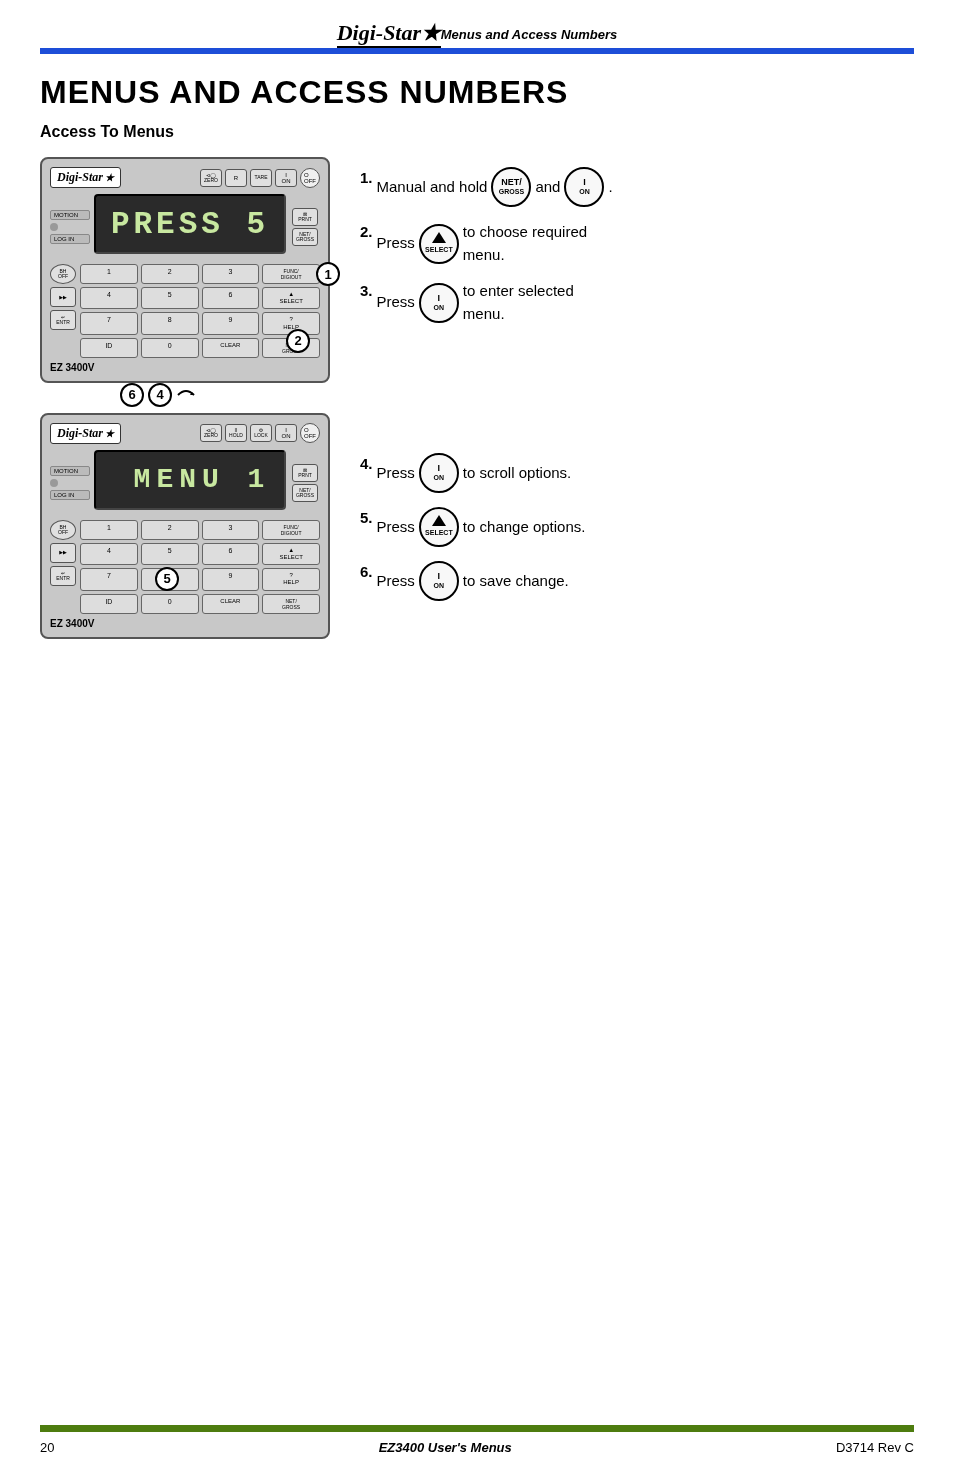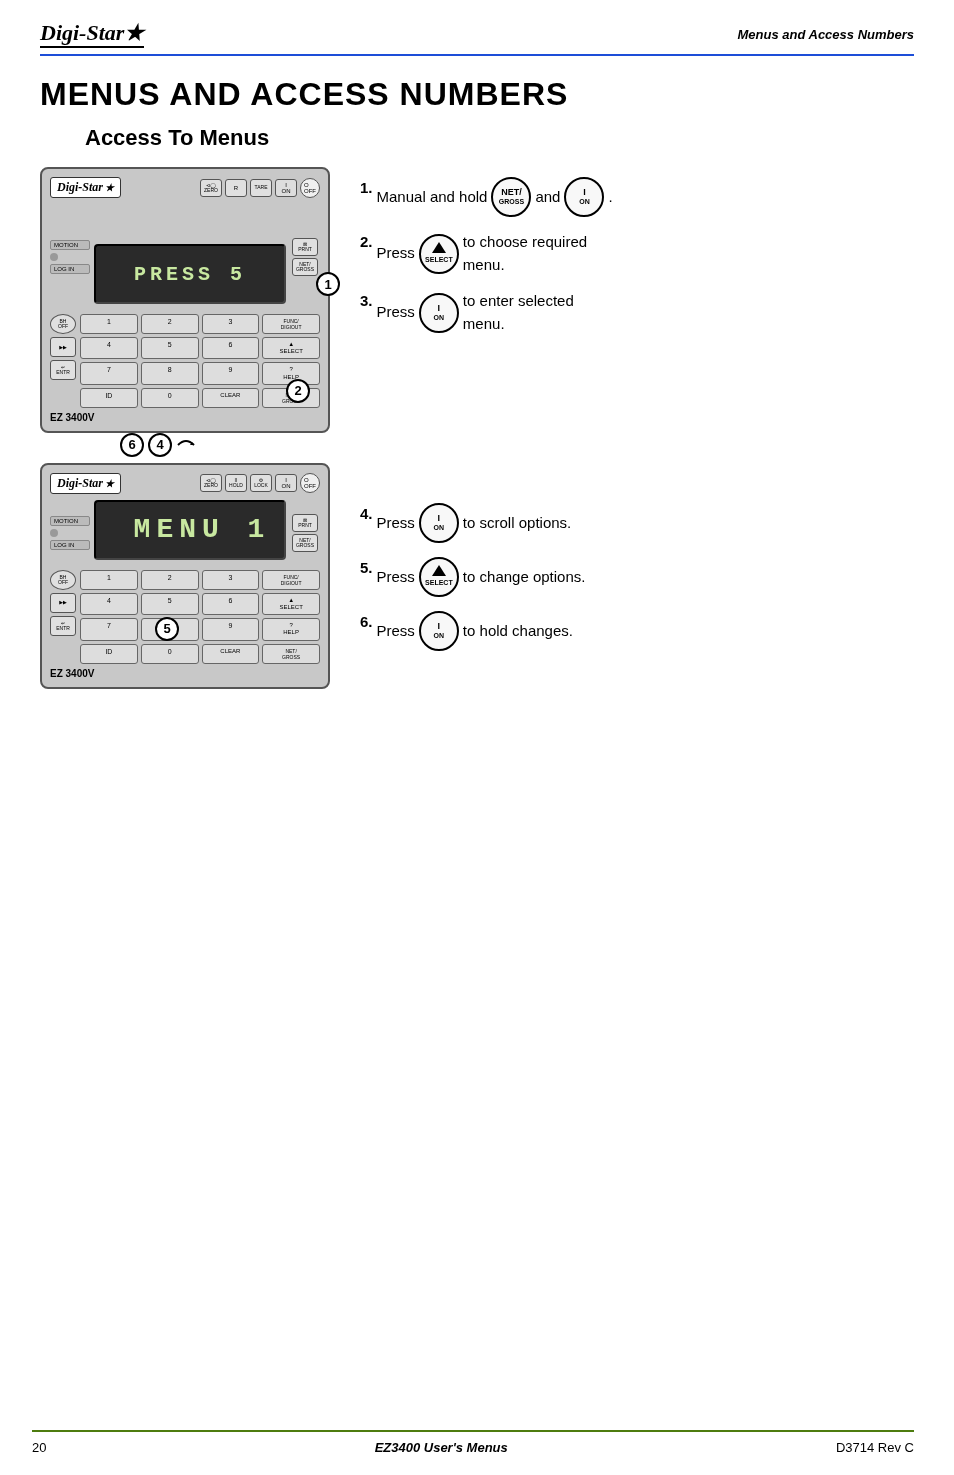--- a/index.html
+++ b/index.html
@@ -8,24 +8,23 @@
       min-height: 1475px;
       background: #fff;
       font-family: Arial, Helvetica, sans-serif;
       position: relative;
       padding: 20px 40px;
     }
 
     
     .page-header {
       display: flex;
-      justify-content: space-between;
-      align-items: center;
-      border-bottom: 2px solid #1d4ed8;
-      padding-bottom: 6px;
+      justify-content: center;
+      align-items: center;
+      border-bottom: 6px solid #1d4ed8;
       margin-bottom: 20px;
     }
     .logo-text {
       font-family: Georgia, serif;
       font-style: italic;
       font-weight: bold;
       font-size: 22px;
       border-bottom: 2px solid #000;
     }
     .header-right {
@@ -36,25 +35,24 @@
 
     
     .page-title {
       font-size: 32px;
       font-weight: 900;
       font-family: Arial Black, Arial, sans-serif;
       letter-spacing: 1px;
       margin-bottom: 12px;
     }
     .section-title {
-      font-size: 22px;
+      font-size: 16px;
       font-weight: 900;
       font-family: Arial Black, Arial, sans-serif;
       margin-bottom: 16px;
-      margin-left: 45px;
     }
 
     
     .content-row {
       display: flex;
       gap: 30px;
       margin-bottom: 30px;
       align-items: flex-start;
     }
 
@@ -258,25 +256,25 @@
     }
     .select-text {
       font-size: 7px;
       font-weight: bold;
     }
 
     
     .page-footer {
       position: absolute;
       bottom: 20px;
-      left: 32px;
+      left: 40px;
       right: 40px;
       display: flex;
       justify-content: space-between;
-      border-top: 2px solid #4d7c0f;
+      border-top: 7px solid #4d7c0f;
       padding-top: 8px;
       font-size: 13px;
     }
     .footer-center {
       font-weight: bold;
       font-style: italic;
     }
   </style>
 </head>
 <body>
@@ -315,21 +313,21 @@
         </div>
       </div>
 
       <div style="display:flex; gap:4px; margin-bottom:4px; align-items:center;">
         <div style="display:flex; flex-direction:column; gap:2px; width:40px; flex-shrink:0;">
           <div style="font-size:6px; background:#bbb; padding:1px 3px; border-radius:2px; border:1px solid #888;">MOTION</div>
           <div style="width:8px;height:8px;background:#999;border-radius:50%;margin:1px 0;"></div>
           <div style="font-size:6px; background:#bbb; padding:1px 3px; border-radius:2px; border:1px solid #888;">LOG IN</div>
         </div>
 
-        <div class="display-screen" style="flex:1; font-size:20px;margin-top:40px;">PRESS 5</div>
+        <div class="display-screen" style="flex:1; font-size:31px;">PRESS 5</div>
         <div style="display:flex; flex-direction:column; gap:2px; width:30px; flex-shrink:0; align-items:center;">
           <div class="btn-small" style="width:26px; height:18px; font-size:5px;">⊠<br>PRNT</div>
           <div class="btn-small" style="width:26px; height:18px; font-size:5px;">NET/<br>GROSS</div>
         </div>
       </div>
 
       <div style="display:flex; gap:4px; align-items:flex-start;">
         <div class="side-buttons" style="flex-direction:column; gap:3px; flex-shrink:0;">
           <div class="btn-small" style="width:26px; height:20px; font-size:5px; border-radius:50%;">BH<br>OFF</div>
           <div class="btn-small" style="width:26px; height:20px; font-size:5px;">▶▶<br></div>
@@ -516,21 +514,21 @@
     </div>
 
     <div class="instruction-item">
       <span class="instruction-num">6.</span>
       <span class="instruction-text">
         <span>Press</span>
         <span class="btn-icon">
           <span class="main-label">I</span>
           <span class="sub-label">ON</span>
         </span>
-        <span>to hold changes.</span>
+        <span>to save change.</span>
       </span>
     </div>
   </div>
 </div>
 
 <div class="page-footer">
   <span>20</span>
   <span class="footer-center">EZ3400 User's Menus</span>
   <span>D3714 Rev C</span>
 </div>

